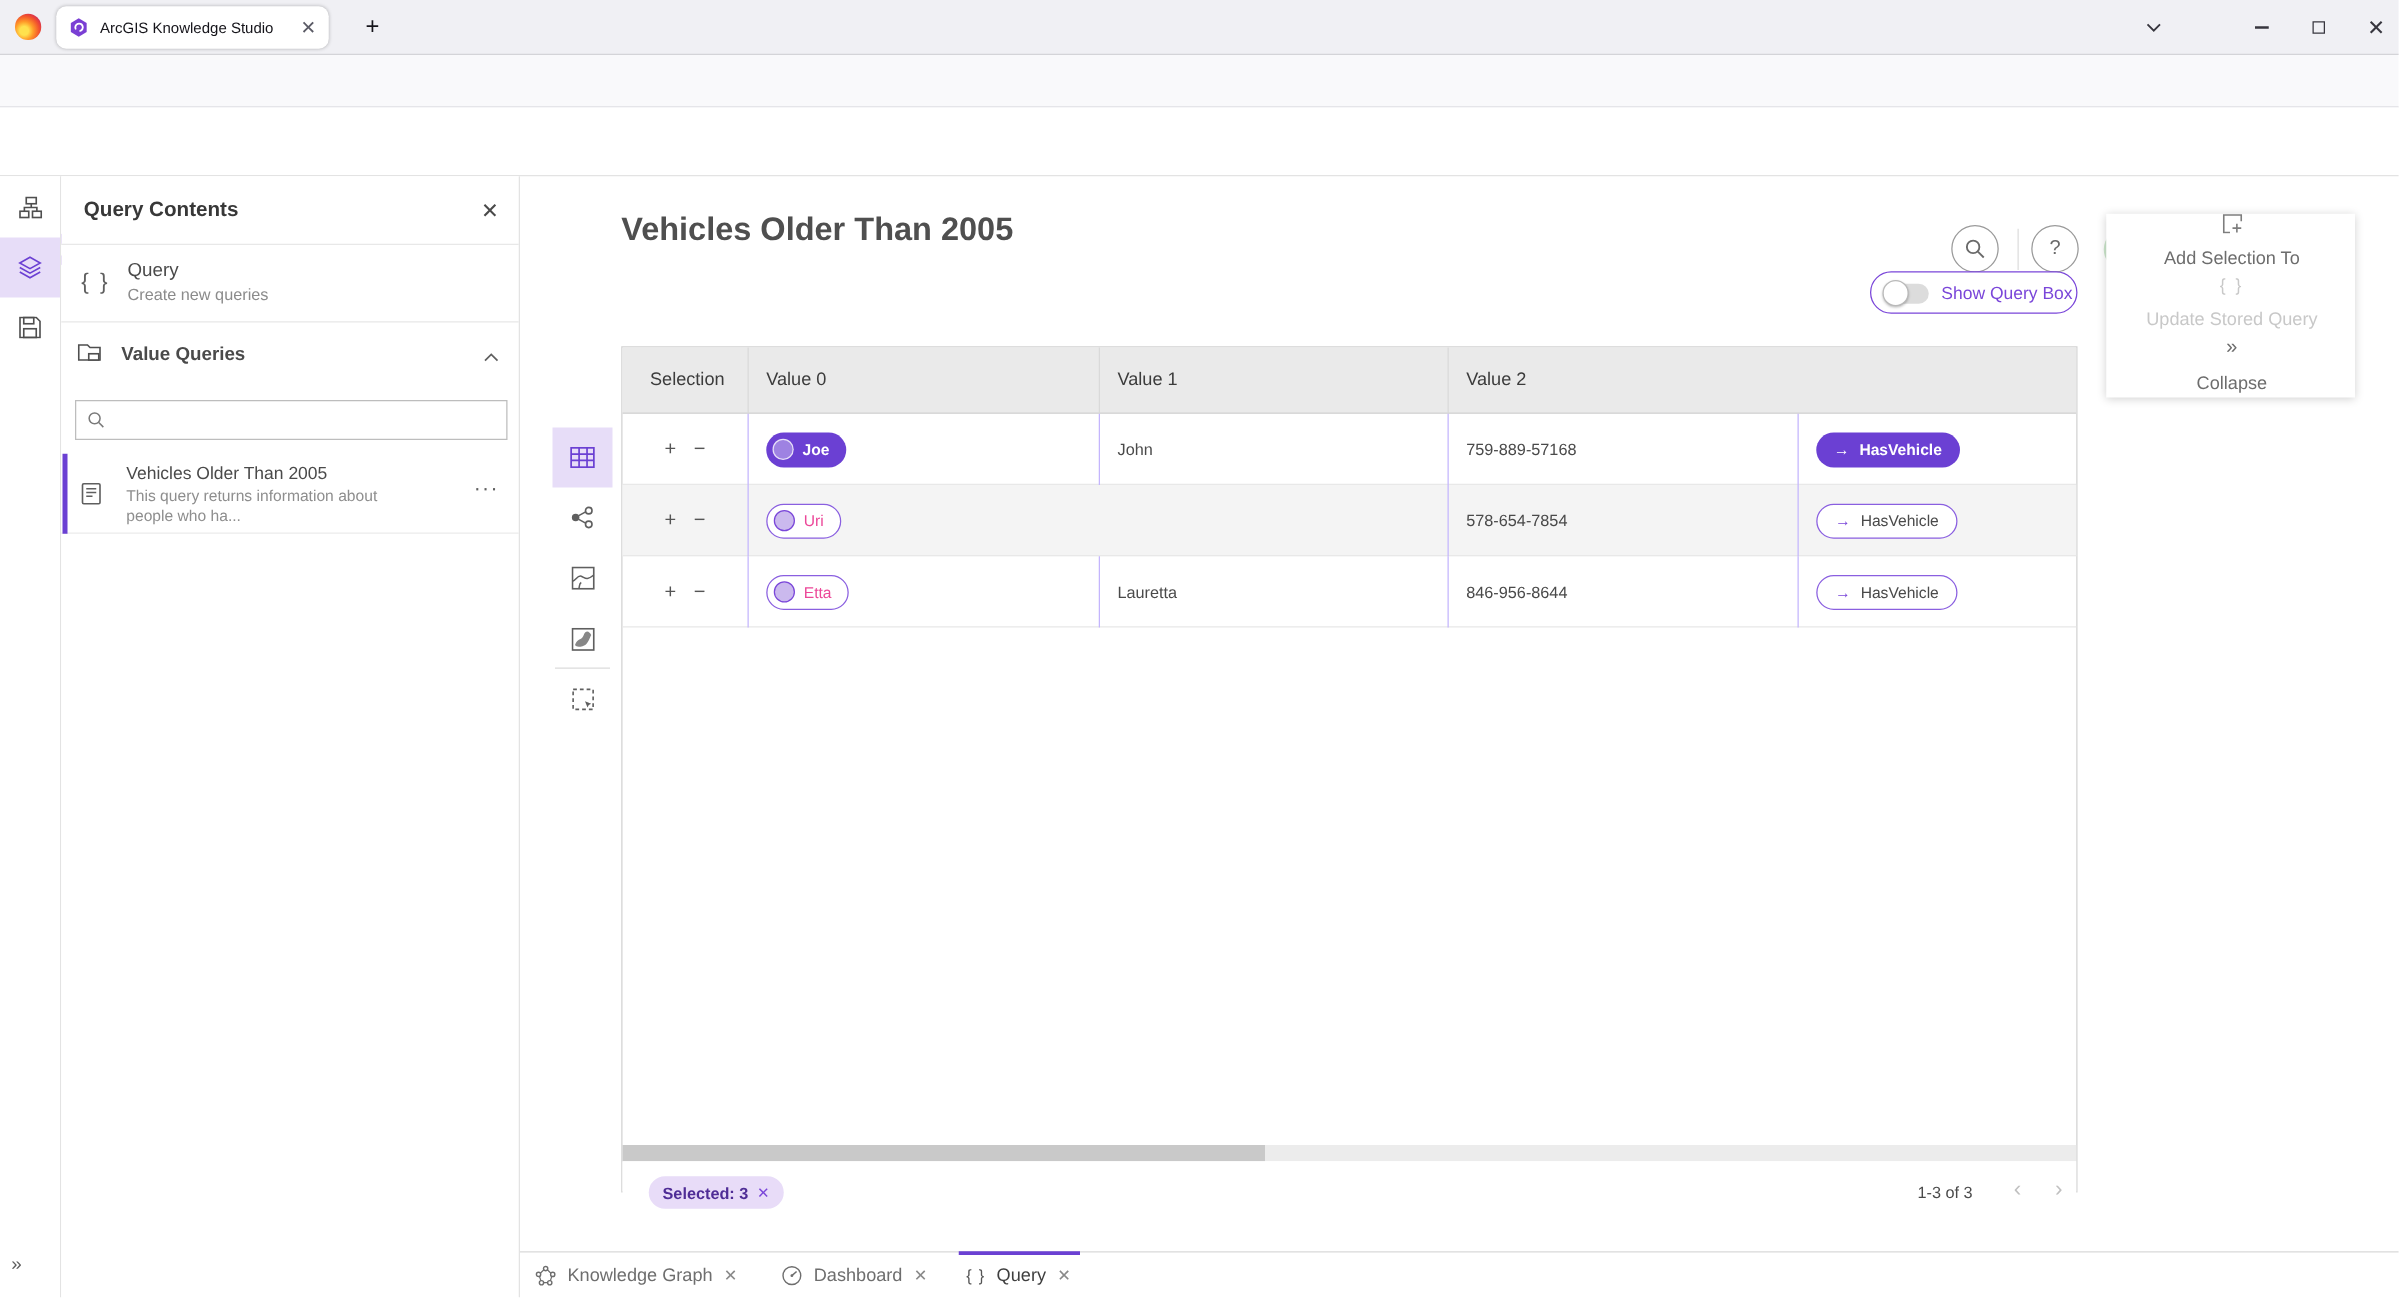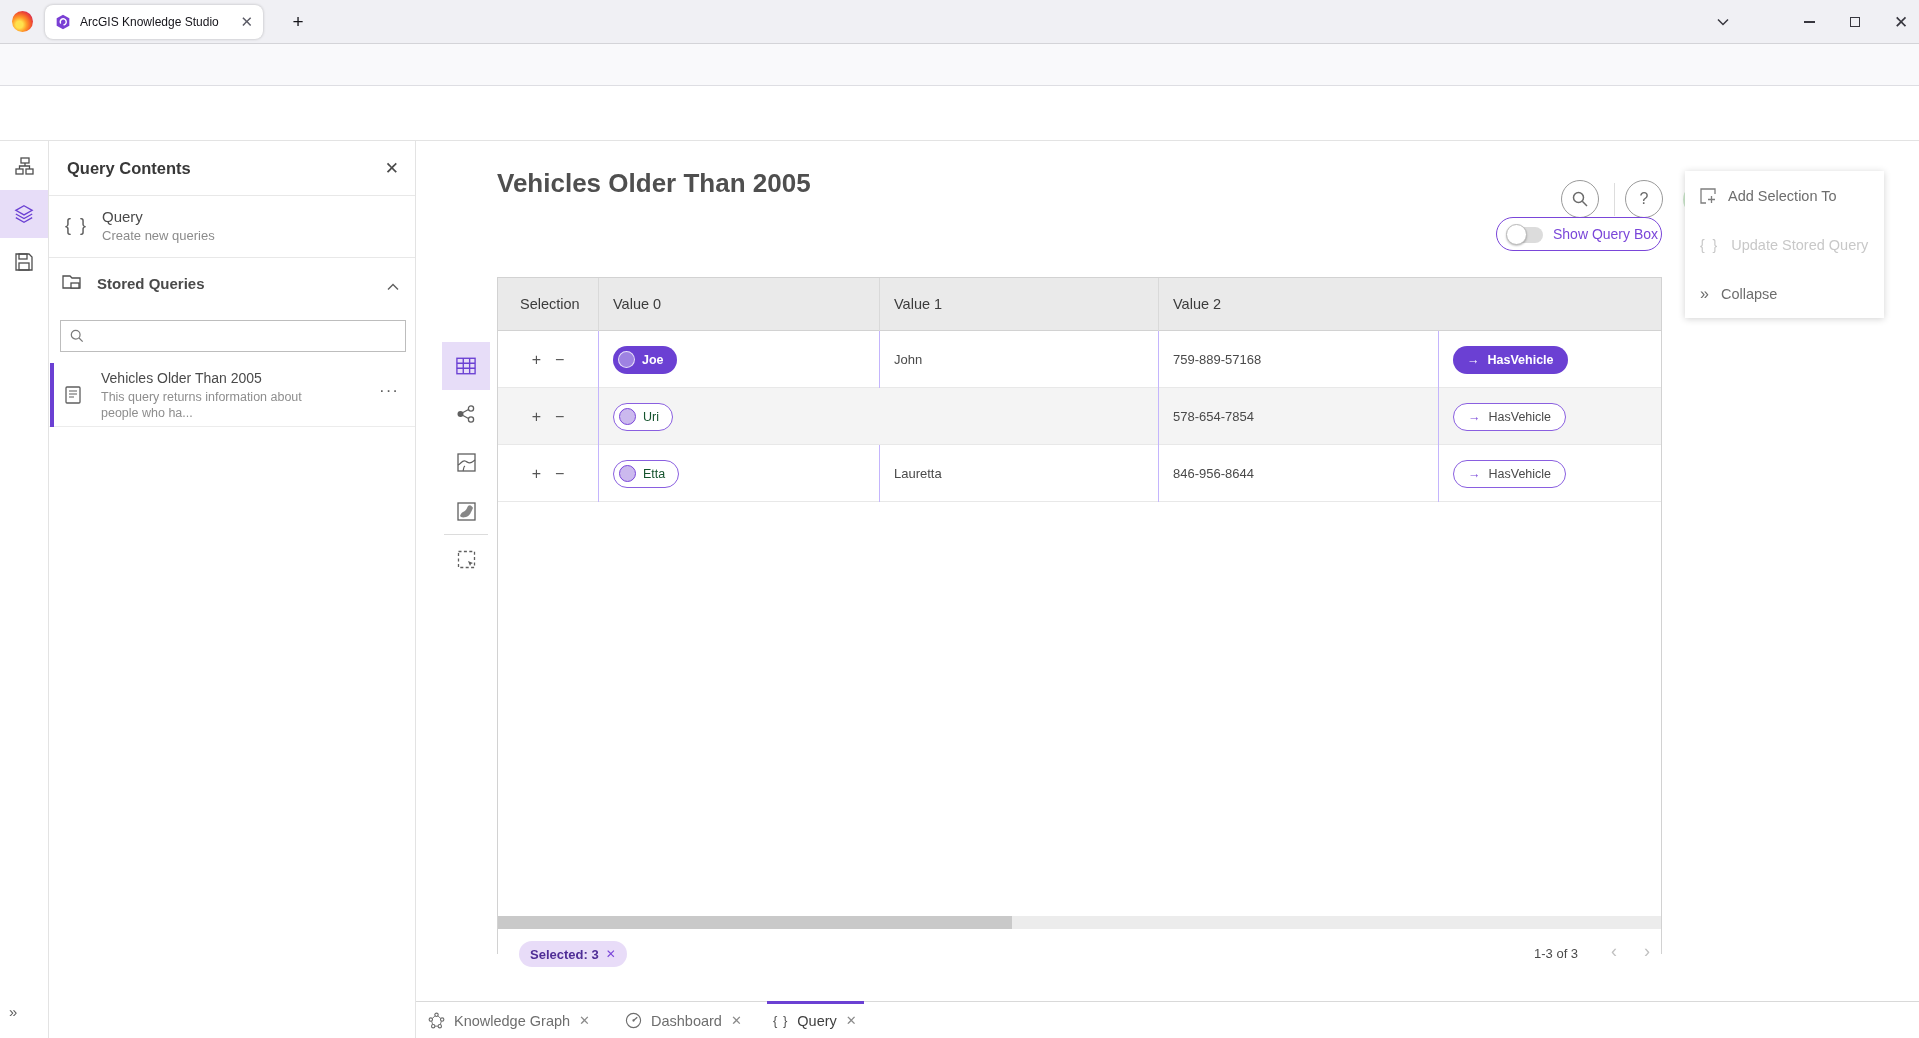--- a/index.html
+++ b/index.html
@@ -108,21 +108,21 @@
   .tcell { position:absolute; top:0; height:57px; display:flex; align-items:center; font-size:13px; color:#4a4a4a; padding-left:14px; border-left:1px solid #c4b5fd; }
   .tcell.c0 { padding-left:0; justify-content:center; gap:14px; border-left:none; }
   .pm { font-size:16px; color:#555; }
   .epill { display:inline-flex; align-items:center; height:28px; border-radius:14px; padding:0 13px 0 5px; }
   .epill .dot { width:17px; height:17px; border-radius:50%; margin-right:7px; }
   .epill.solid { background:#6b40d3; }
   .epill.solid .dot { background:rgba(255,255,255,.35); border:1.6px solid rgba(255,255,255,.75); }
   .epill.solid .elabel { color:#fff; font-size:12.5px; font-weight:bold; }
   .epill.outline { background:#fff; border:1.5px solid #8a5fe0; }
   .epill.outline .dot { background:#cbb9ee; border:1.6px solid #7a46d9; }
-  .epill.outline .elabel { color:#14532d; font-size:12.5px; }
+  .epill.outline .elabel { color:#ec4899; font-size:12.5px; }
   .rpill { display:inline-flex; align-items:center; height:28px; border-radius:14px; padding:0 14px; gap:8px; font-size:12.5px; }
   .rpill.solid { background:#6b40d3; color:#fff; font-weight:bold; }
   .rpill.solid .arr { color:#fff; }
   .rpill.outline { background:#fff; border:1.5px solid #8a5fe0; color:#4a4a4a; }
   .rpill.outline .arr { color:#7a46d9; }
 
   .hscroll { position:absolute; left:0px; top:638px; width:1163px; height:13px; background:#ececec; }
   .hthumb { position:absolute; left:0; top:0; width:514px; height:13px; background:#c9c9c9; }
   .tfoot { position:absolute; left:0; top:651px; width:1163px; height:48px; background:#fff; }
   .selchip { position:absolute; left:21px; top:12px; height:26px; border-radius:13px; background:#e8dcf8;
@@ -138,22 +138,22 @@
   .btmtab { position:absolute; top:0; height:37px; display:flex; align-items:center; gap:9px; color:#6e6e6e; font-size:14.5px; }
   .btmtab .tx { font-size:13px; color:#8a8a8a; }
   .btmtab.active-tab { color:#3f3f3f; }
   .tab-kg { left:12px; } .tab-db { left:209px; } .tab-q { left:357px; }
   .active-bar { position:absolute; left:351px; top:-1px; width:97px; height:3px; background:#6b40d3; }
   .btmtab .braces { font-size:13px; letter-spacing:1px; color:#555; }
 
   
   .ctxmenu { position:absolute; left:1685px; top:171px; width:199px; height:147px; background:#fff;
              box-shadow:0 1px 7px rgba(0,0,0,.18); }
-  .ctxitem { position:absolute; left:0; width:100%; height:49px; display:flex; align-items:center; padding-left:15px; gap:12px;
-             font-size:14.5px; color:#6d6d6d; }
+  .ctxitem { position:absolute; left:0; width:100%; height:49px; display:flex; align-items:center; padding-left:2px; gap:12px;
+             font-size:14.5px; color:#6d6d6d;flex-direction:column; }
   .ctxitem .ci { color:#7d7d7d; display:flex; }
   .ctxitem.disabled, .ctxitem.disabled .ci, .ctxitem.disabled .braces { color:#c8c8c8; }
   .ctxitem .braces { font-size:14px; }
   .guill { font-size:16px; color:#6d6d6d; }
 </style>
 </head>
 <body>
 
 <div class="screen">
 
@@ -286,21 +286,21 @@
       <div class="qi-title">Query</div>
       <div class="qi-sub">Create new queries</div>
     </div>
     <div class="stored-h">
       <span class="stored-folder">
         <svg width="22" height="20" viewBox="0 0 22 20">
             <path d="M1 4h7l2 2h8v10H1z" fill="none" stroke="currentColor" stroke-width="1.3"></path>
             <rect x="9" y="11" width="8" height="5" fill="#fff" stroke="currentColor" stroke-width="1.3"></rect>
           </svg>
       </span>
-      <span class="stored-title">Stored Queries</span>
+      <span class="stored-title">Value Queries</span>
       <span class="stored-chev">
         <svg width="12" height="8" viewBox="0 0 12 8">
             <polyline points="1,6.5 6,1.5 11,6.5" fill="none" stroke="currentColor" stroke-width="1.4"></polyline>
           </svg>
       </span>
     </div>
     <div class="searchbox">
       <svg width="14" height="14" viewBox="0 0 16 16">
           <circle cx="6.5" cy="6.5" r="5" fill="none" stroke="#7a7a7a" stroke-width="1.4"></circle>
           <line x1="10.3" y1="10.3" x2="14.5" y2="14.5" stroke="#7a7a7a" stroke-width="1.4"></line>

